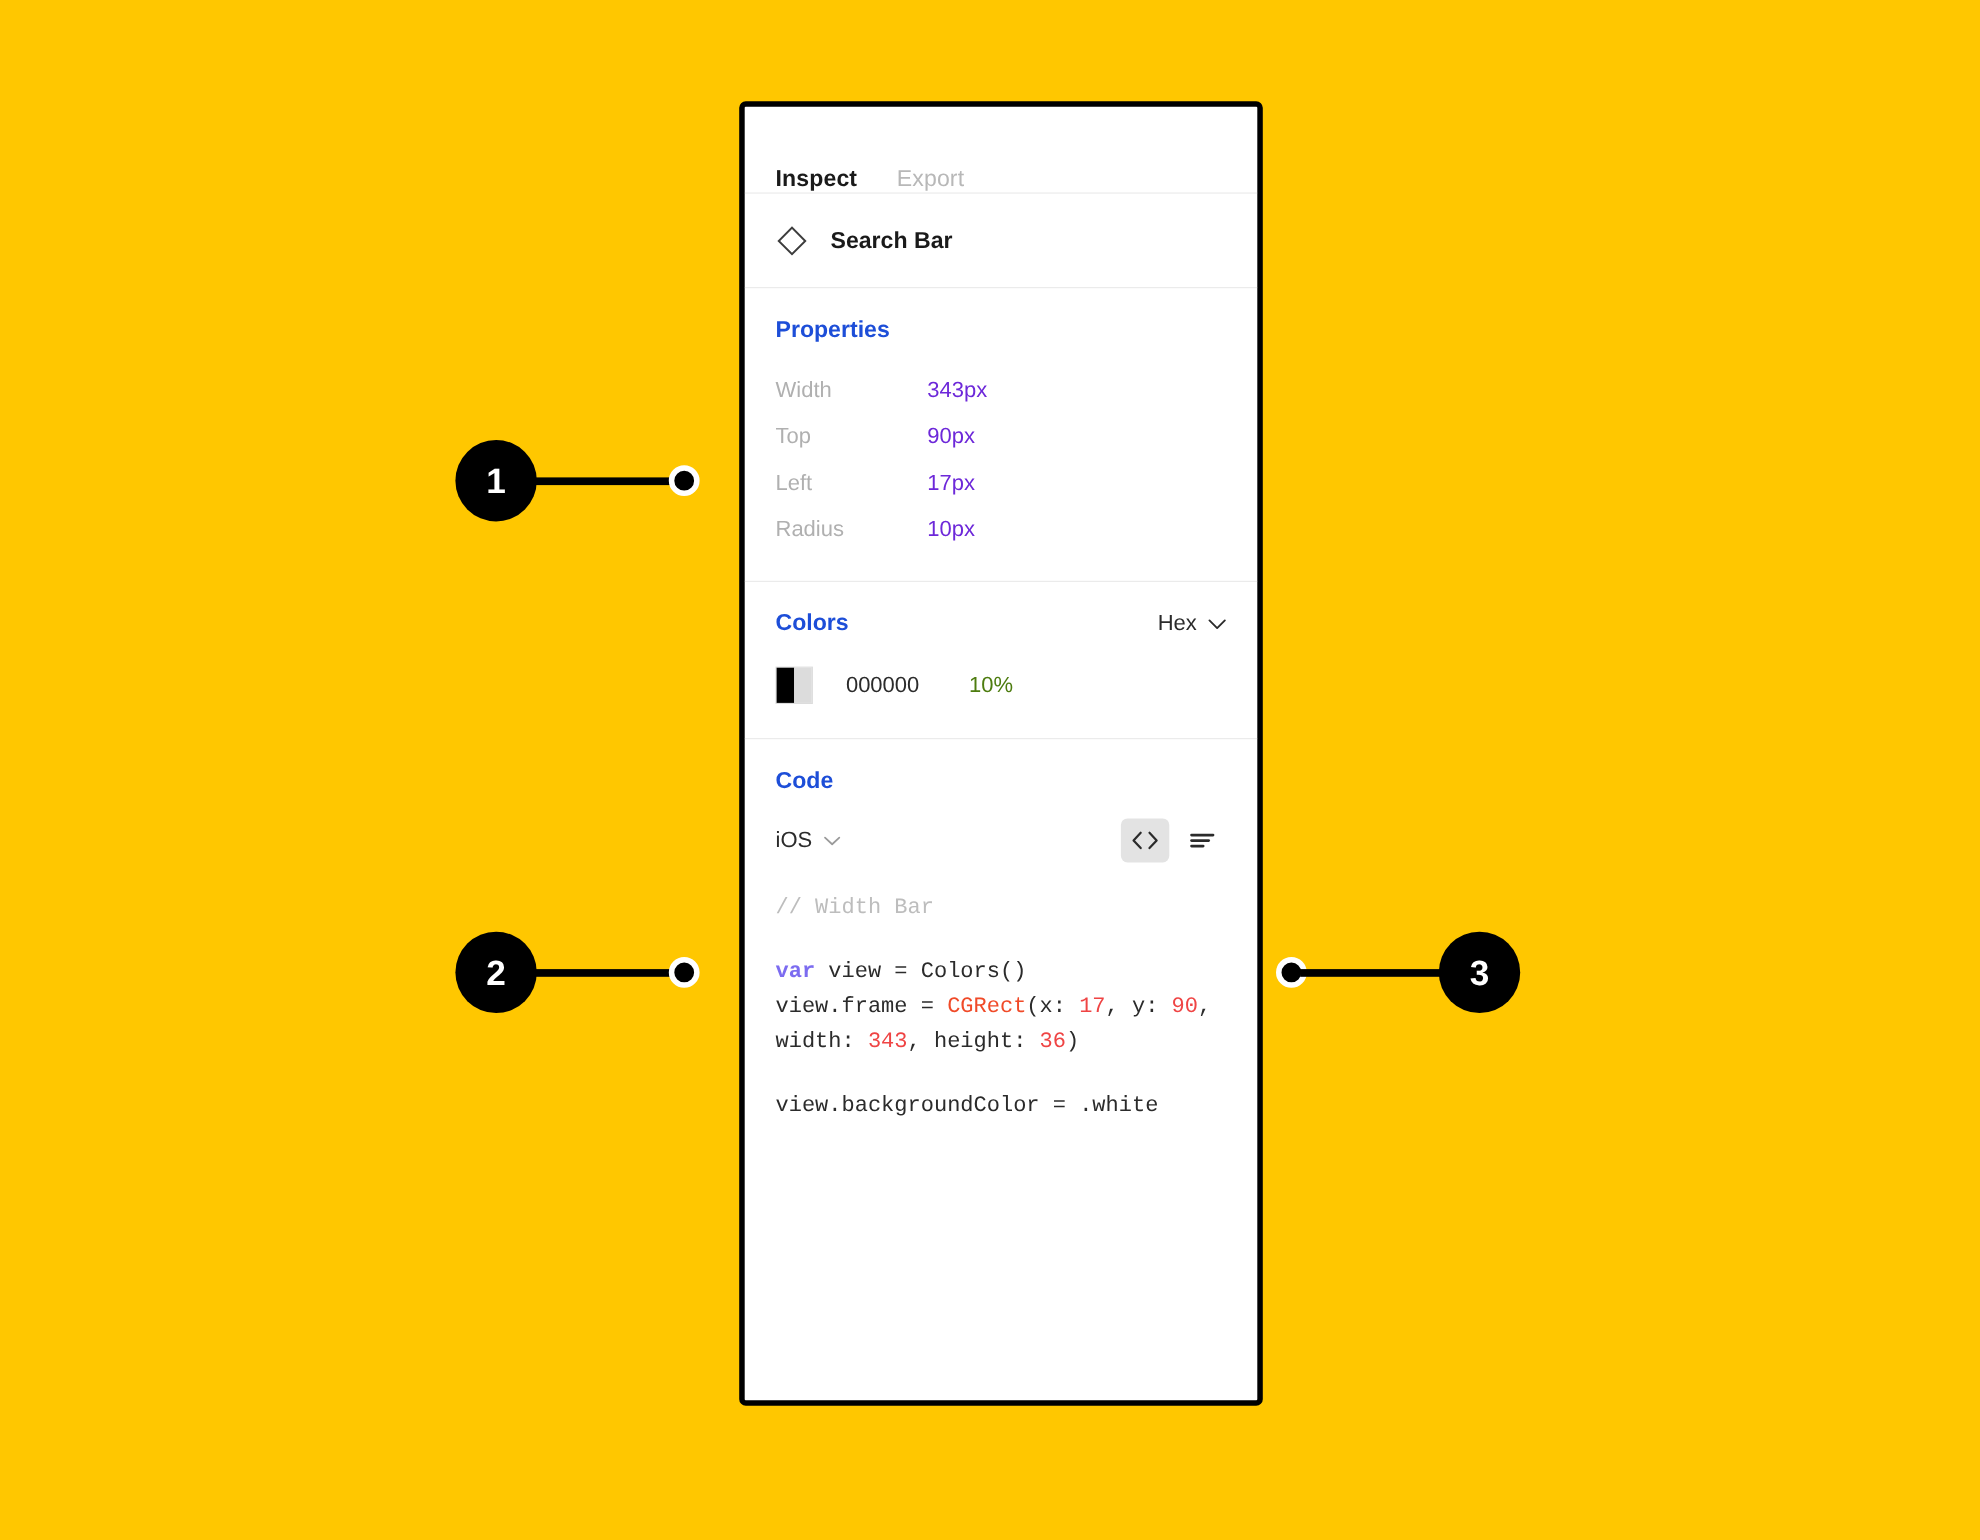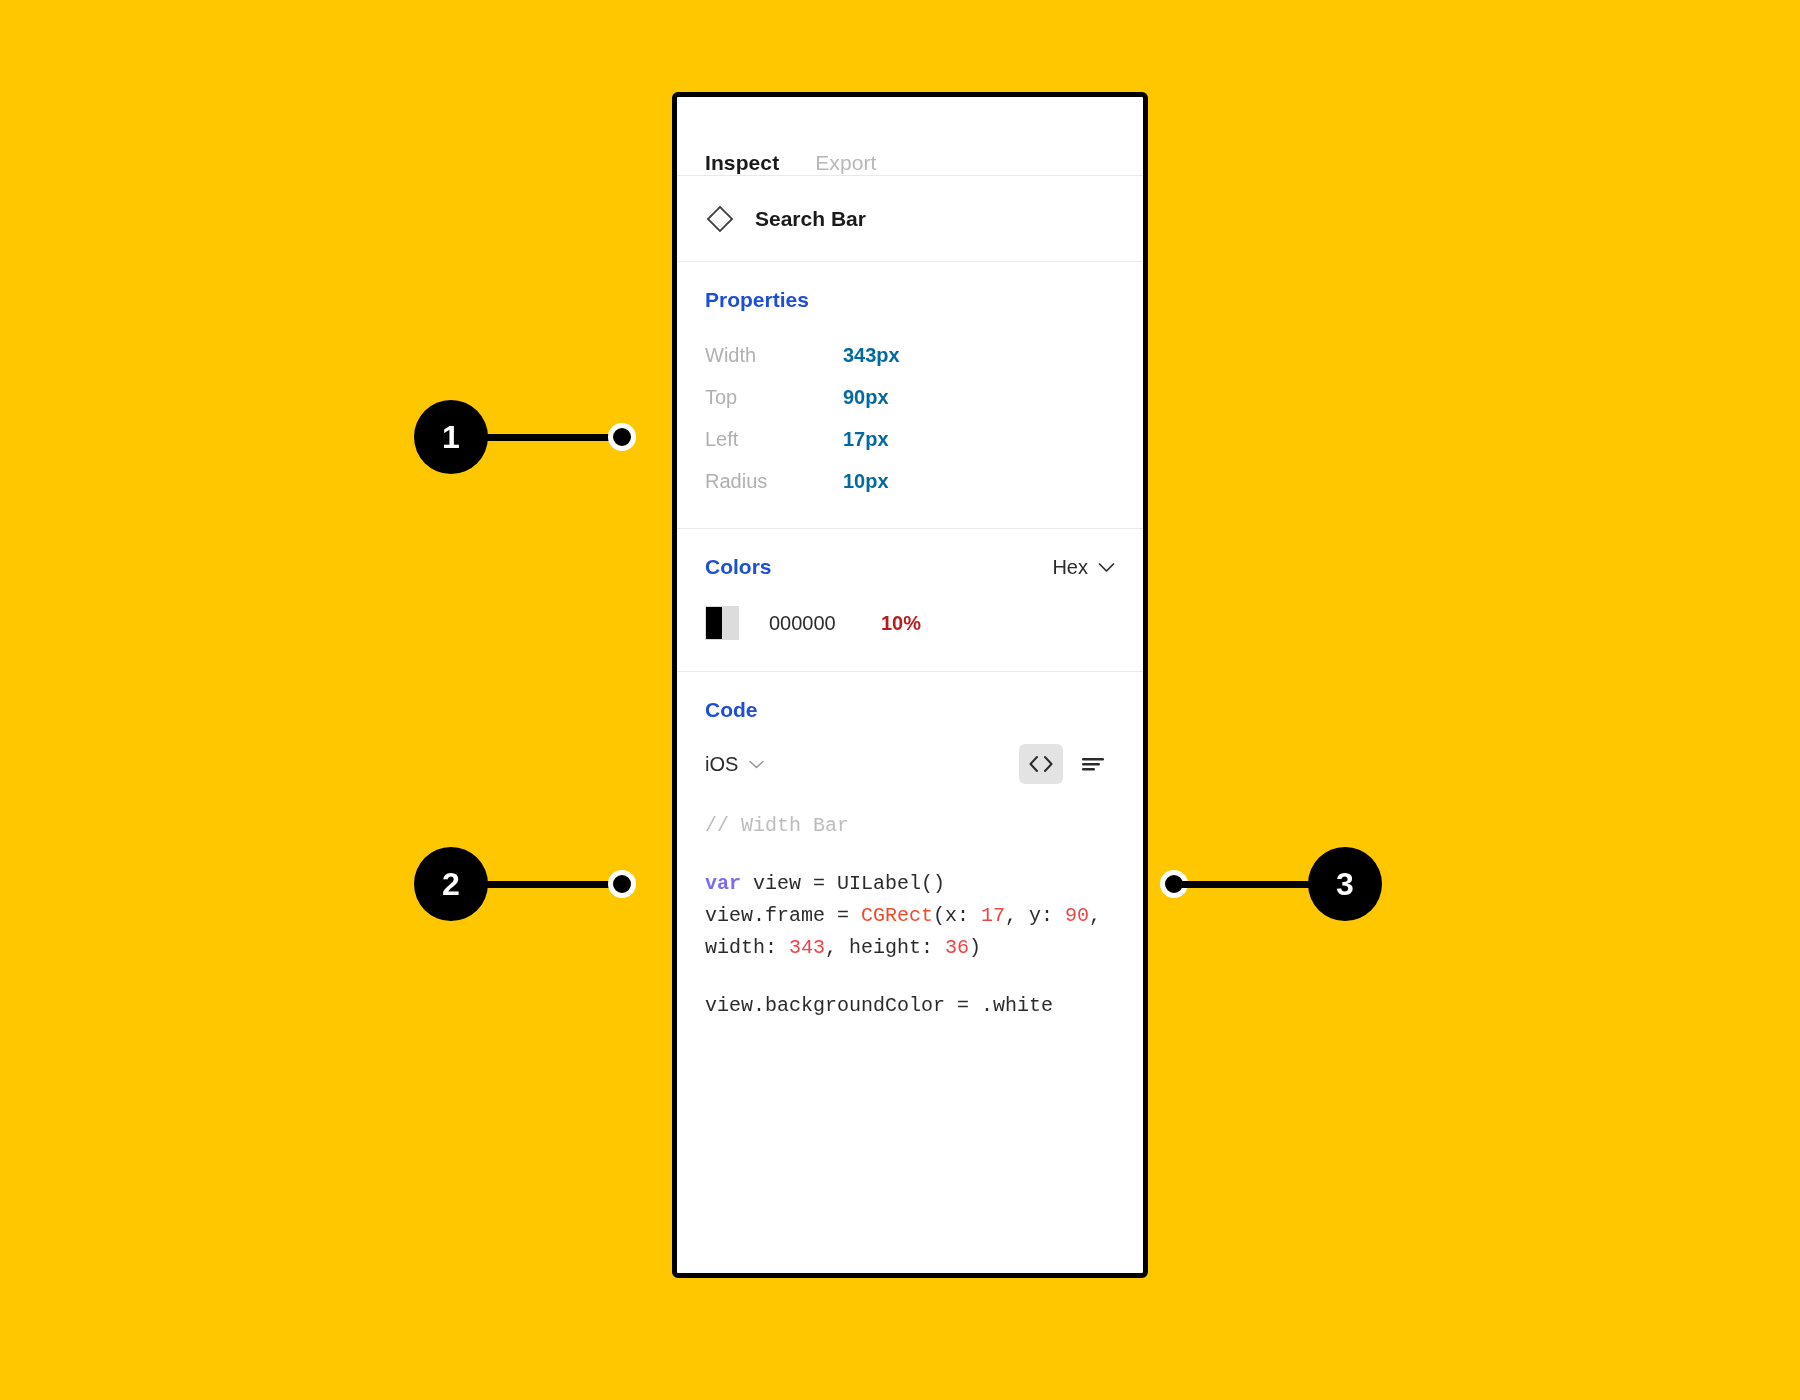--- a/index.html
+++ b/index.html
@@ -103,22 +103,22 @@
     height: 42px;
   }
   .prop-label {
     width: 138px;
     flex: none;
     font-size: 20px;
     color: #b0b0b0;
   }
   .prop-value {
     font-size: 20px;
-    color: #0369a1;
-    font-weight: bold;
+    color: #6d28d9;
+    font-weight: normal;
   }
 
   
   .dropdown {
     display: inline-flex;
     align-items: center;
     gap: 10px;
     cursor: default;
   }
   .dropdown-label {
@@ -155,22 +155,21 @@
     height: 100%;
   }
   #color-hex {
     font-size: 20px;
     color: #2b2b2b;
     width: 112px;
     flex: none;
   }
   #color-opacity {
     font-size: 20px;
-    color: #b91c1c;
-    font-weight: bold;
+    color: #4d7c0f;
   }
 
   
   #code-toolbar {
     display: flex;
     align-items: center;
     justify-content: space-between;
     margin-top: 4px;
     margin-bottom: 26px;
   }
@@ -337,21 +336,21 @@
         <div class="toggle-btn">
           <svg width="26" height="18" viewBox="0 0 26 18">
             <rect x="2" y="3" width="22" height="2.4" rx="1.2" fill="#2b2b2b"></rect>
             <rect x="2" y="8" width="18" height="2.4" rx="1.2" fill="#2b2b2b"></rect>
             <rect x="2" y="13" width="13" height="2.4" rx="1.2" fill="#2b2b2b"></rect>
           </svg>
         </div>
       </div>
     </div>
 
-    <div id="code-block"><span class="tok-comment">// Width Bar</span><span class="code-gap"></span><span class="tok-keyword">var</span><span> view = UILabel()</span>
+    <div id="code-block"><span class="tok-comment">// Width Bar</span><span class="code-gap"></span><span class="tok-keyword">var</span><span> view = Colors()</span>
 <span>view.frame = </span><span class="tok-type">CGRect</span><span>(x: </span><span class="tok-number">17</span><span>, y: </span><span class="tok-number">90</span><span>, width: </span><span class="tok-number">343</span><span>, height: </span><span class="tok-number">36</span><span>)</span><span class="code-gap"></span><span>view.backgroundColor = .white</span></div>
   </div>
 
 </div>
 
 <div class="callout" id="callout-1">
   <div class="callout-badge">1</div>
   <div class="callout-line"></div>
   <div class="callout-endpoint"></div>
 </div>

